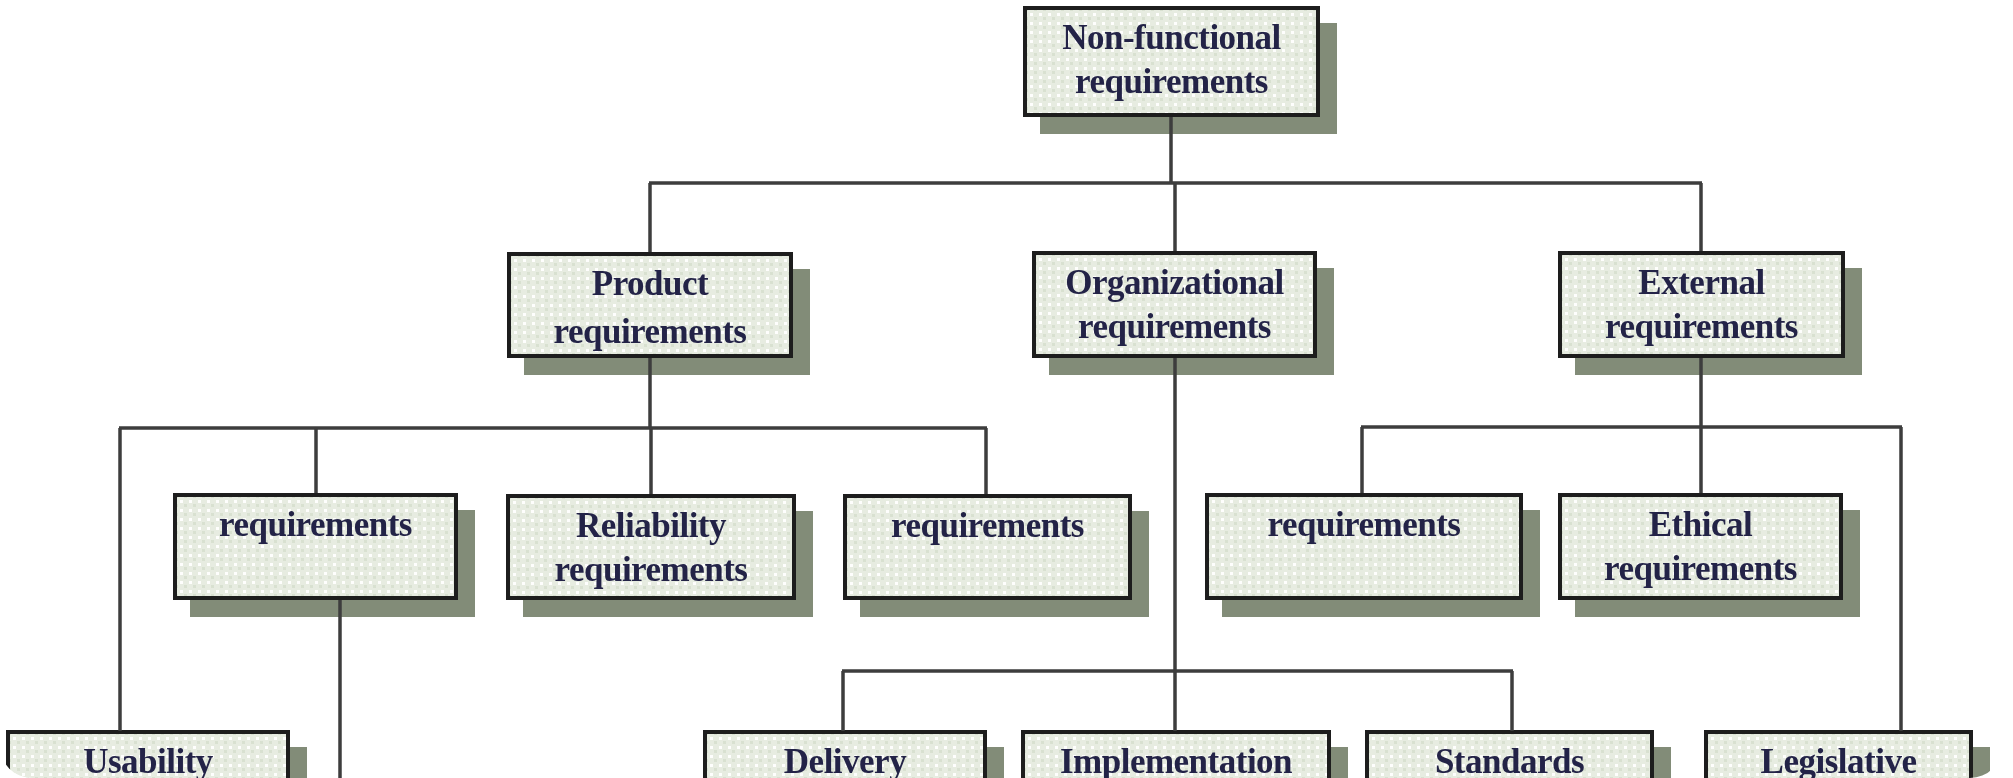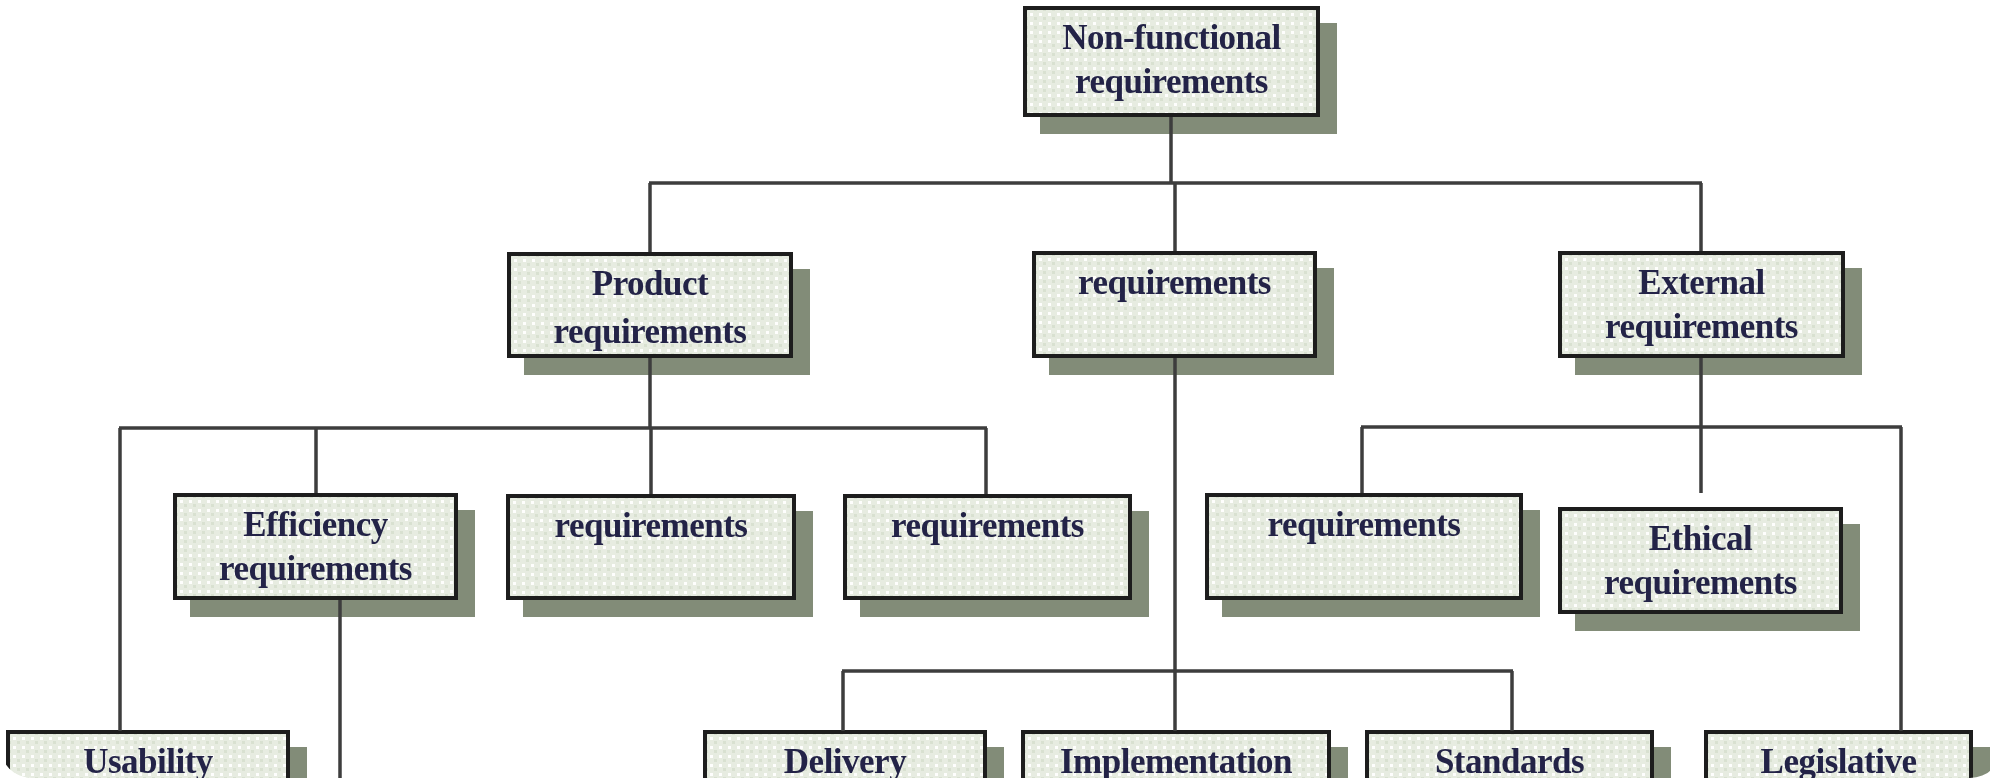--- a/index.html
+++ b/index.html
@@ -57,40 +57,41 @@
 
 <div class="node" style="left: 1023px; top: 6px; width: 297px; height: 111px; border-color: rgb(29, 29, 29); box-shadow: rgb(130, 140, 120) 17px 17px 0px 0px;">
       <span class="line" style="color: rgb(35, 35, 71);">Non-functional</span>
       <span class="line" style="color: rgb(35, 35, 71);">requirements</span>
     </div>
     <div class="node" style="left: 507px; top: 252px; width: 286px; height: 106px; border-color: rgb(29, 29, 29); box-shadow: rgb(130, 140, 120) 17px 17px 0px 0px; justify-content: space-between;">
       <span class="line" style="color: rgb(35, 35, 71);">Product</span>
       <span class="line" style="color: rgb(35, 35, 71);">requirements</span>
     </div>
     <div class="node" style="left: 1032px; top: 251px; width: 285px; height: 107px; border-color: rgb(29, 29, 29); box-shadow: rgb(130, 140, 120) 17px 17px 0px 0px;">
+      <span class="line" style="color: rgb(35, 35, 71);">Organizational</span>
       <span class="line" style="color: rgb(35, 35, 71);">requirements</span>
     </div>
     <div class="node" style="left: 1558px; top: 251px; width: 287px; height: 107px; border-color: rgb(29, 29, 29); box-shadow: rgb(130, 140, 120) 17px 17px 0px 0px;">
       <span class="line" style="color: rgb(35, 35, 71);">External</span>
       <span class="line" style="color: rgb(35, 35, 71);">requirements</span>
     </div>
     <div class="node" style="left: 173px; top: 493px; width: 285px; height: 107px; border-color: rgb(29, 29, 29); box-shadow: rgb(130, 140, 120) 17px 17px 0px 0px;">
-      <span class="line" style="color: rgb(35, 35, 71);">Efficiency</span>
       <span class="line" style="color: rgb(35, 35, 71);">requirements</span>
     </div>
     <div class="node" style="left: 506px; top: 494px; width: 290px; height: 106px; border-color: rgb(29, 29, 29); box-shadow: rgb(130, 140, 120) 17px 17px 0px 0px;">
+      <span class="line" style="color: rgb(35, 35, 71);">Reliability</span>
       <span class="line" style="color: rgb(35, 35, 71);">requirements</span>
     </div>
     <div class="node" style="left: 843px; top: 494px; width: 289px; height: 106px; border-color: rgb(29, 29, 29); box-shadow: rgb(130, 140, 120) 17px 17px 0px 0px;">
       <span class="line" style="color: rgb(35, 35, 71);">requirements</span>
     </div>
     <div class="node" style="left: 1205px; top: 493px; width: 318px; height: 107px; border-color: rgb(29, 29, 29); box-shadow: rgb(130, 140, 120) 17px 17px 0px 0px;">
       <span class="line" style="color: rgb(35, 35, 71);">requirements</span>
     </div>
-    <div class="node" style="left: 1558px; top: 507px; width: 285px; height: 107px; border-color: rgb(29, 29, 29); box-shadow: rgb(130, 140, 120) 17px 17px 0px 0px;">
+    <div class="node" style="left: 1558px; top: 493px; width: 285px; height: 107px; border-color: rgb(29, 29, 29); box-shadow: rgb(130, 140, 120) 17px 17px 0px 0px;">
       <span class="line" style="color: rgb(35, 35, 71);">Ethical</span>
       <span class="line" style="color: rgb(35, 35, 71);">requirements</span>
     </div>
     <div class="node" style="left: 6px; top: 730px; width: 284px; height: 110px; border-color: rgb(29, 29, 29); box-shadow: rgb(130, 140, 120) 17px 17px 0px 0px;">
       <span class="line" style="color: rgb(35, 35, 71);">Usability</span>
     </div>
     <div class="node" style="left: 703px; top: 730px; width: 284px; height: 110px; border-color: rgb(29, 29, 29); box-shadow: rgb(130, 140, 120) 17px 17px 0px 0px;">
       <span class="line" style="color: rgb(35, 35, 71);">Delivery</span>
     </div>
     <div class="node" style="left: 1021px; top: 730px; width: 310px; height: 110px; border-color: rgb(29, 29, 29); box-shadow: rgb(130, 140, 120) 17px 17px 0px 0px;">

